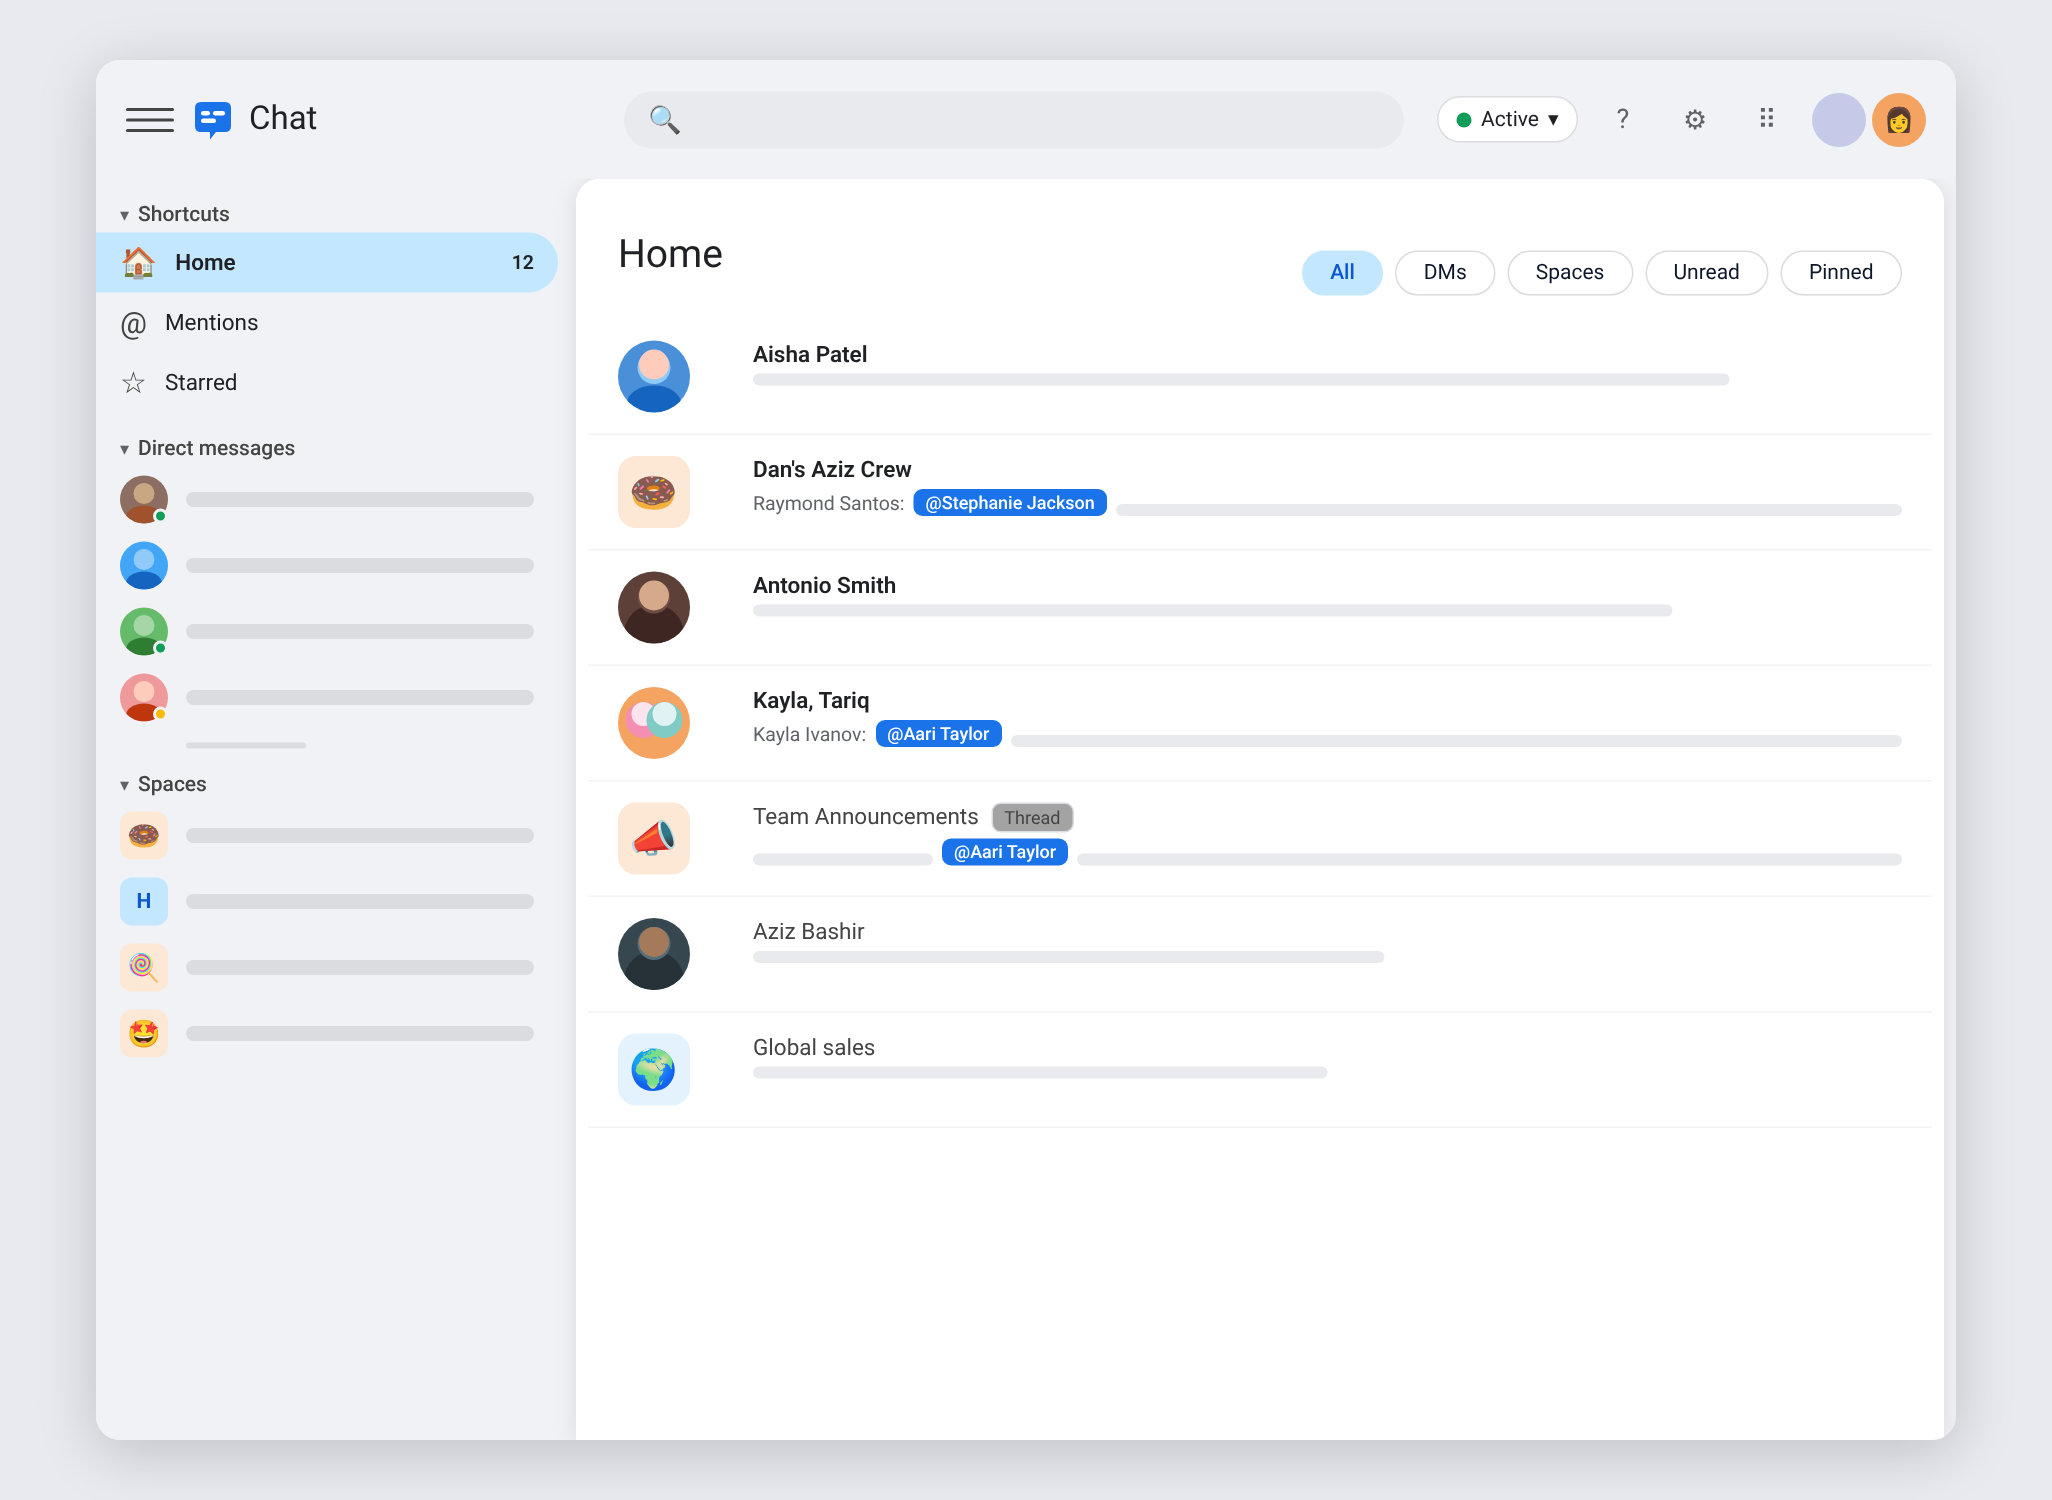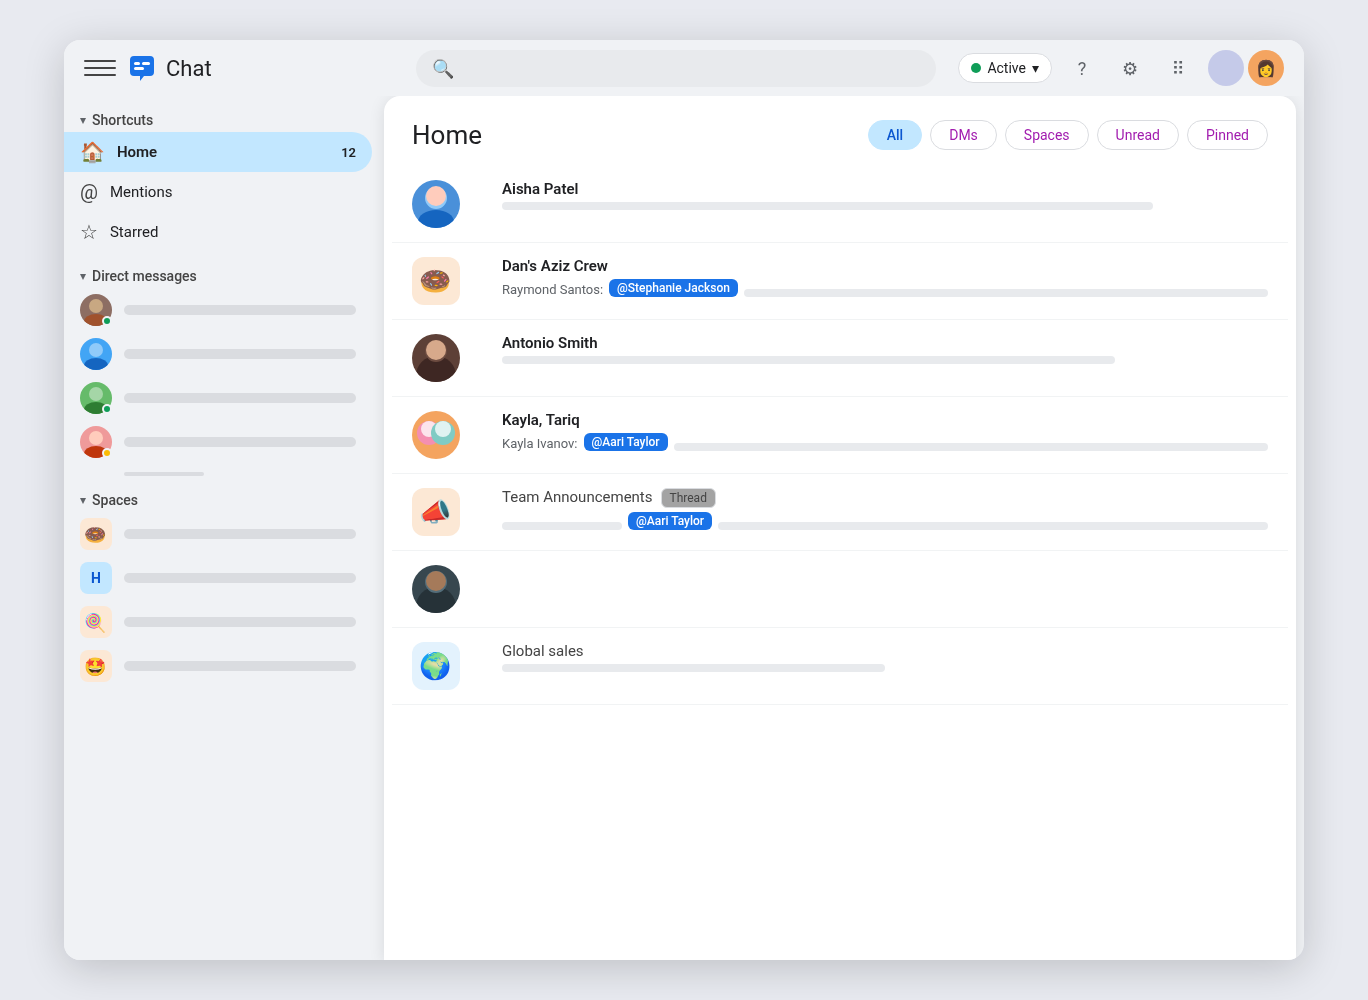--- a/index.html
+++ b/index.html
@@ -21,21 +21,21 @@
       flex-direction: column;
       overflow: hidden;
       box-shadow: 0 8px 40px rgba(0,0,0,0.18);
     }
     
     .header {
       background: #f0f2f5;
       display: flex;
       align-items: center;
       padding: 0 20px;
-      height: 56px;
+      height: 79px;
       gap: 12px;
       flex-shrink: 0;
     }
     .header-left {
       display: flex;
       align-items: center;
       gap: 10px;
       width: 320px;
     }
     .menu-icon {
@@ -187,26 +187,26 @@
     .main-header {
       display: flex; align-items: center;
       padding: 24px 28px 16px 28px;
       gap: 16px;
       flex-shrink: 0;
     }
     .main-title {
       font-size: 26px; font-weight: 400; color: #202124; flex: 1;
     }
     .filter-tabs {
-      display: flex; gap: 8px; align-items: center;
+      display: flex; gap: 8px; align-items: center; margin-top: 24px;
     }
     .filter-tab {
       padding: 6px 18px; border-radius: 20px;
       border: 1px solid #dadce0; font-size: 14px; cursor: pointer;
-      color: #a21caf; background: white; font-family: inherit;
+      color: #0f172a; background: white; font-family: inherit;
     }
     .filter-tab.active {
       background: #c2e7ff; border-color: #c2e7ff; color: #0b57d0; font-weight: 500;
     }
     
     .chat-list {
       flex: 1; overflow-y: auto; padding: 0 8px;
     }
     .chat-item {
       display: flex; align-items: flex-start; gap: 14px;
@@ -498,20 +498,24 @@
         </div>
 
         <div class="chat-item">
           <div class="chat-avatar" style="background:#37474f; overflow:hidden;">
             <svg width="48" height="48" viewBox="0 0 48 48">
                 <circle cx="24" cy="42" r="20" fill="#263238"></circle>
                 <circle cx="24" cy="17" r="11" fill="#546e7a"></circle>
                 <circle cx="24" cy="16" r="10" fill="#a57a5a"></circle>
               </svg>
           </div>
+          <div class="chat-body">
+            <div class="chat-name normal">Aziz Bashir</div>
+            <div style="height:8px; border-radius:4px; background:#e8eaed; width:55%;"></div>
+          </div>
         </div>
 
         <div class="chat-item">
           <div class="chat-avatar group" style="background:#e3f2fd; font-size:26px; border-radius:12px;">🌍</div>
           <div class="chat-body">
             <div class="chat-name normal">Global sales</div>
             <div style="height:8px; border-radius:4px; background:#e8eaed; width:50%;"></div>
           </div>
         </div>
 

